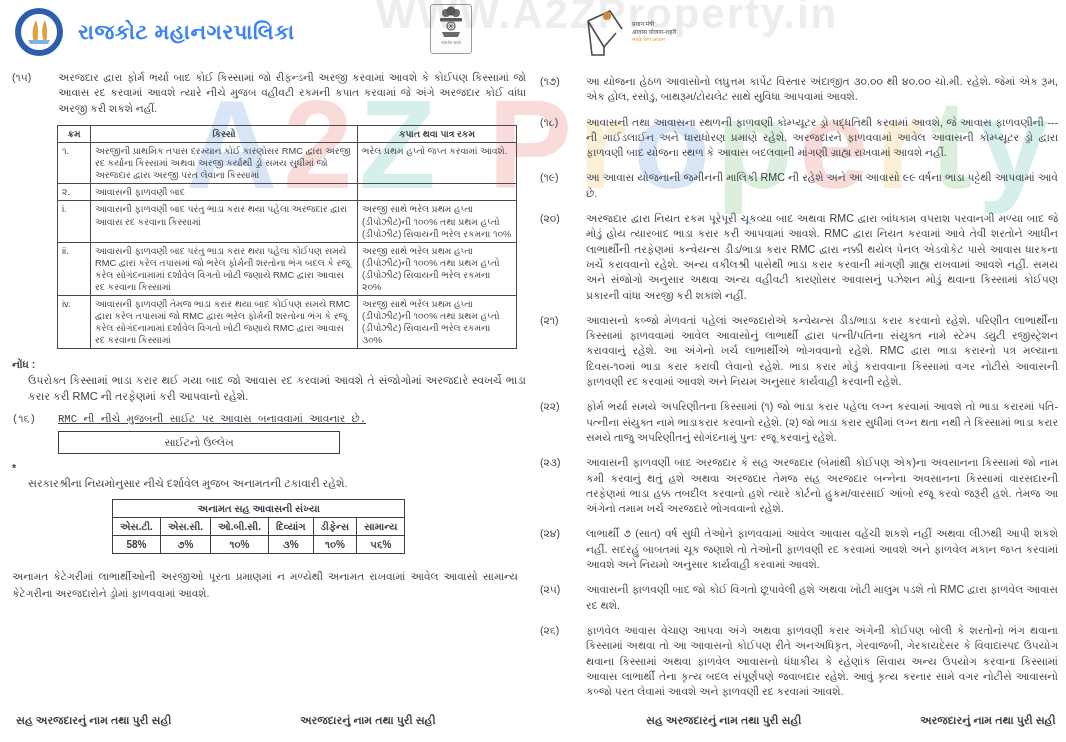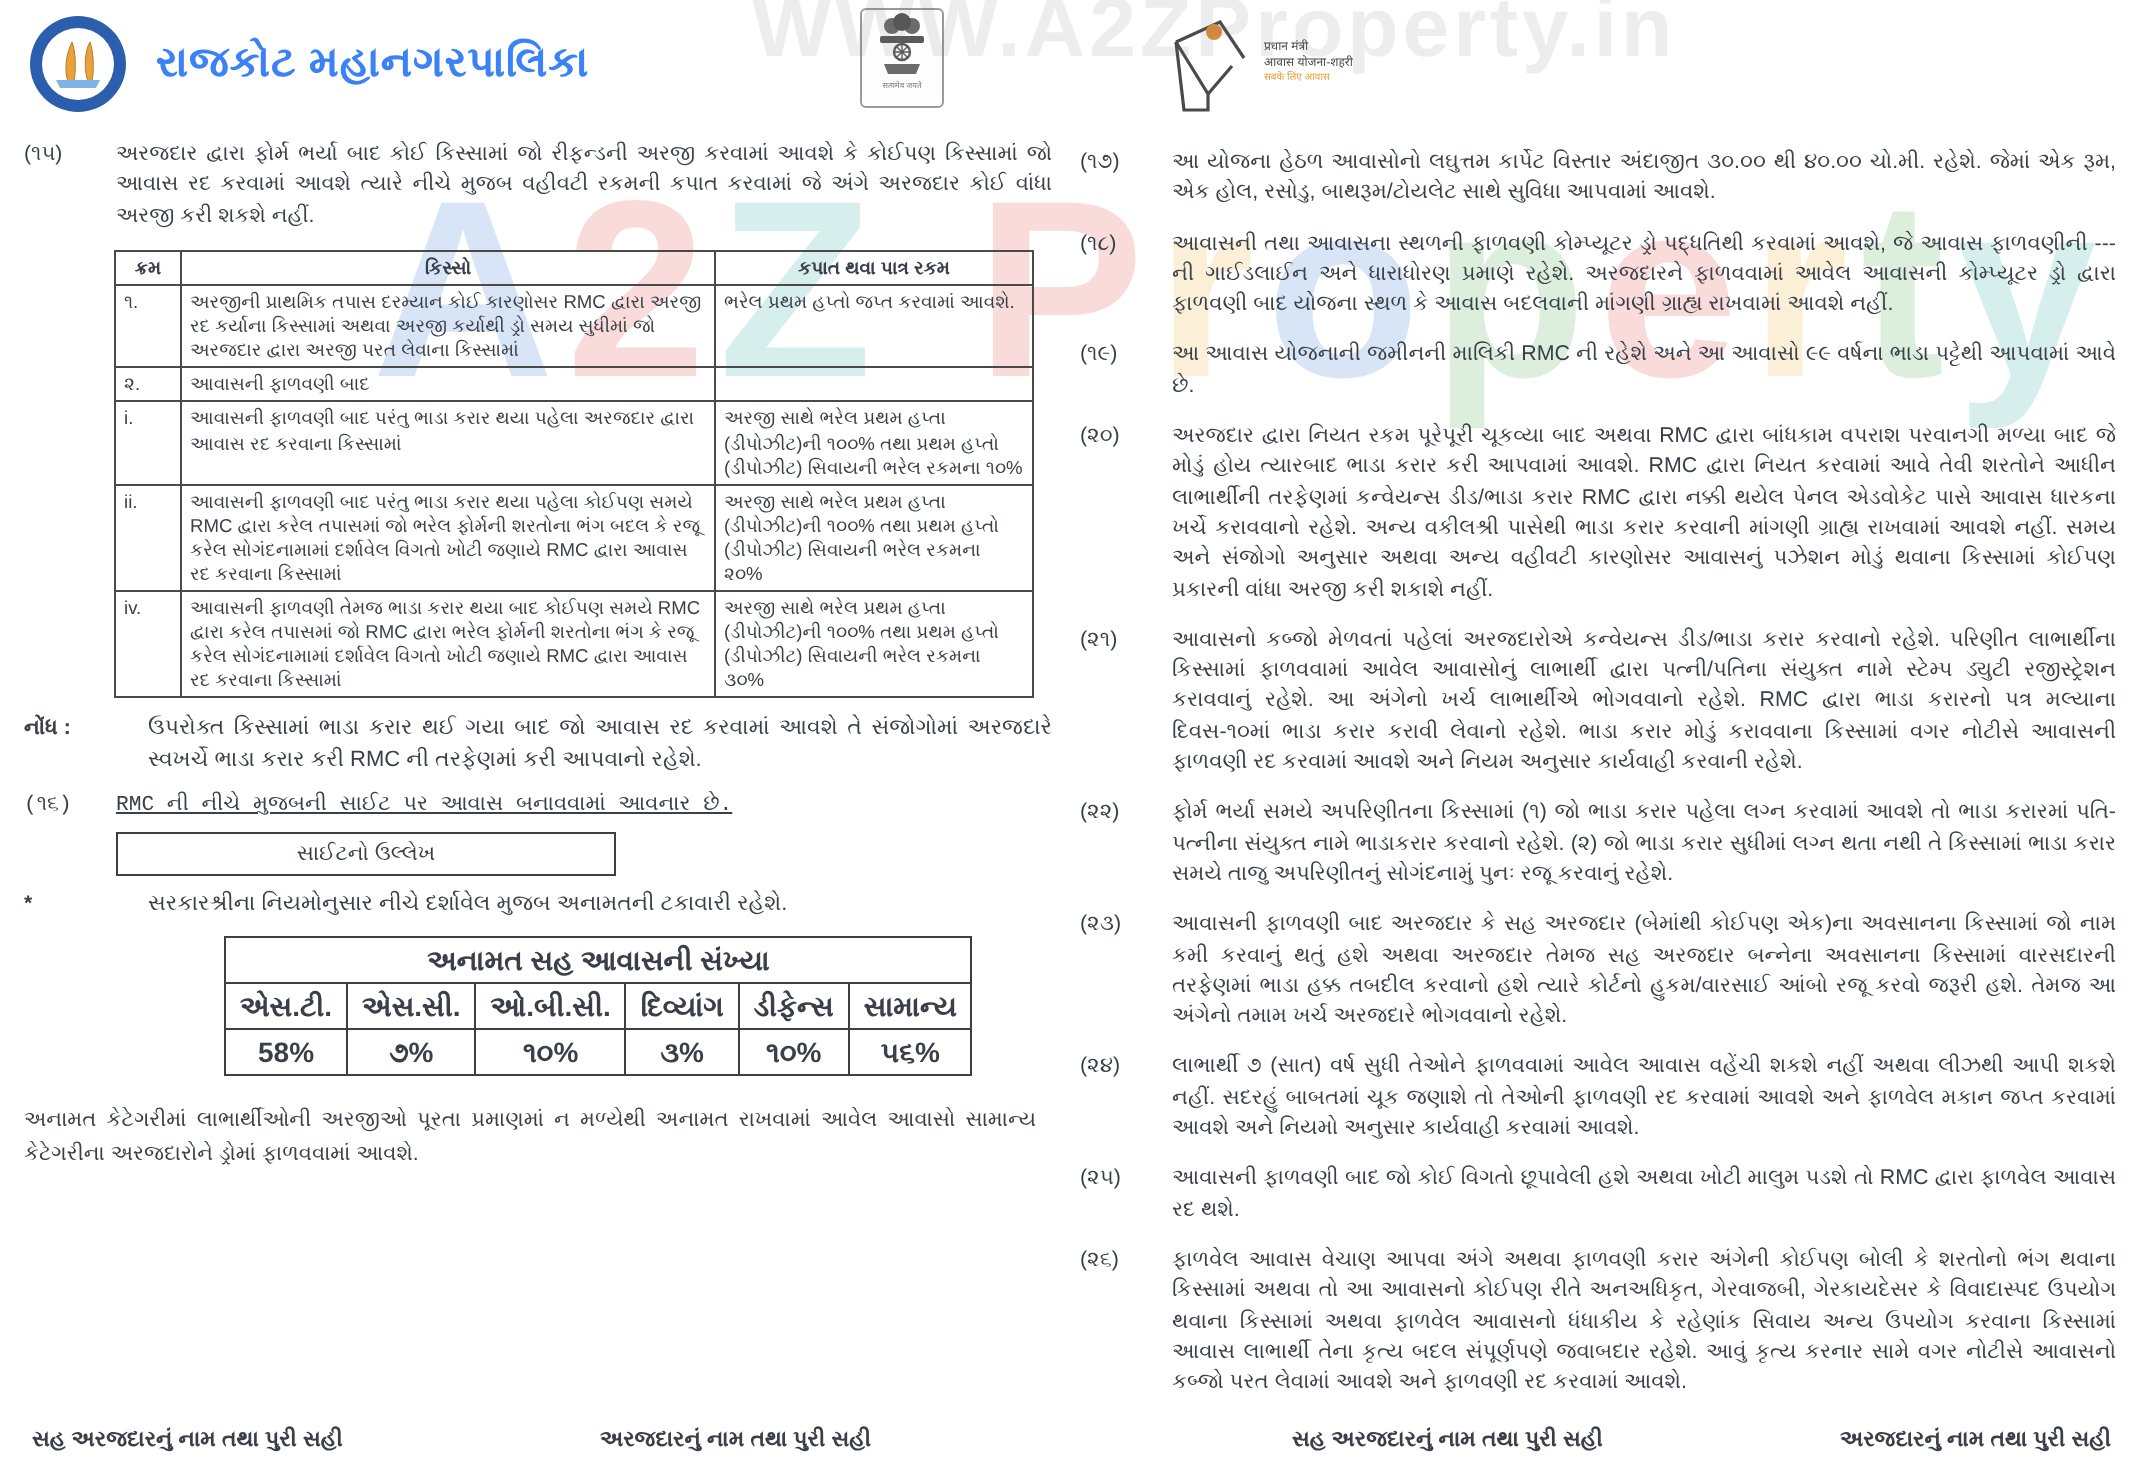--- a/index.html
+++ b/index.html
@@ -47,31 +47,31 @@
   .ded-table{
     border-collapse:collapse; margin:2px 0 8px 45px; width:448px;
     font-size:9.3px; line-height:1.3; table-layout:fixed;
   }
   .ded-table th,.ded-table td{border:1px solid #4a4a4a; padding:2px 4px; vertical-align:top; text-align:left;}
   .ded-table th{text-align:center; font-weight:bold;}
   .ded-table .c-sr{width:24px;}
   .ded-table .c-case{width:258px;}
   .ded-table .c-amt{width:150px;}
   
-  .note-row{display:flex; margin-bottom:7px;}
+  .note-row{display:flex; margin-bottom:7px;flex-direction:column;}
   .note-row .lbl{width:46px; flex:none; font-size:10.6px; font-weight:bold; line-height:1.45;}
   .note-row .txt{flex:1; font-size:11px; line-height:1.45; text-align:justify;margin-left:16px;}
   .u{text-decoration:underline;}
   .site-box{
     width:248px; margin:2px 0 7px 46px; border:1px solid #3f3f3f;
-    text-align:center; font-size:10.6px; padding:4px 0; font-weight:normal;
+    text-align:center; font-size:10.6px; padding:4px 16px; font-weight:normal;
   }
   
   .res-table{
-    border-collapse:collapse; margin:6px 0 14px 100px; font-size:14px; line-height:1.3;
+    border-collapse:collapse; margin:6px 0 14px 100px; font-size:10px; line-height:1.3;
   }
   .res-table th,.res-table td{border:1px solid #3f3f3f; padding:2px 7px; text-align:center; font-weight:bold;}
   .closing{font-size:10.6px; line-height:1.6; text-align:justify; width:506px;}
   
   .sig{position:absolute; top:714px; font-size:11px; font-weight:bold; z-index:2; white-space:nowrap;}
   .sig1{left:16px;} .sig2{left:300px;} .sig3{left:646px;} .sig4{left:920px;}
 </style>
 </head>
 <body>
 

